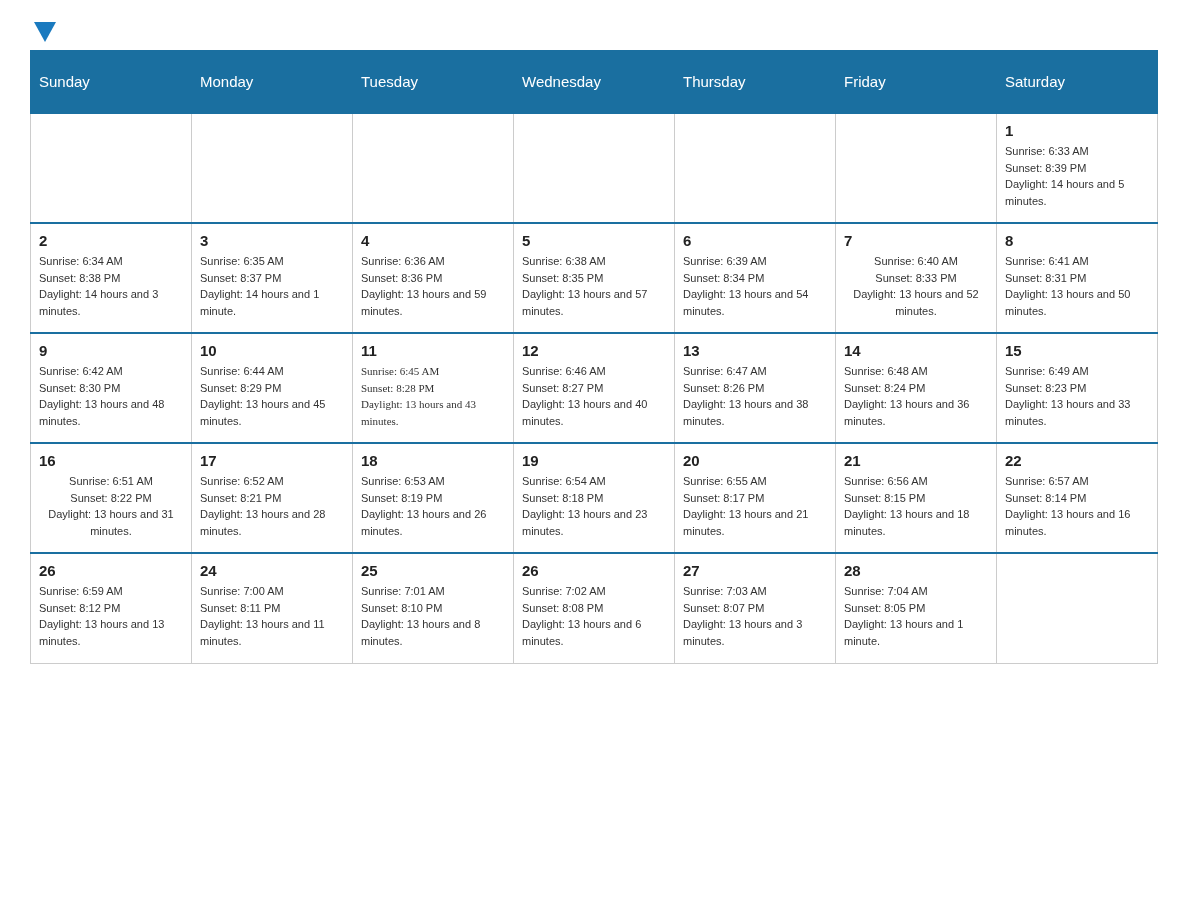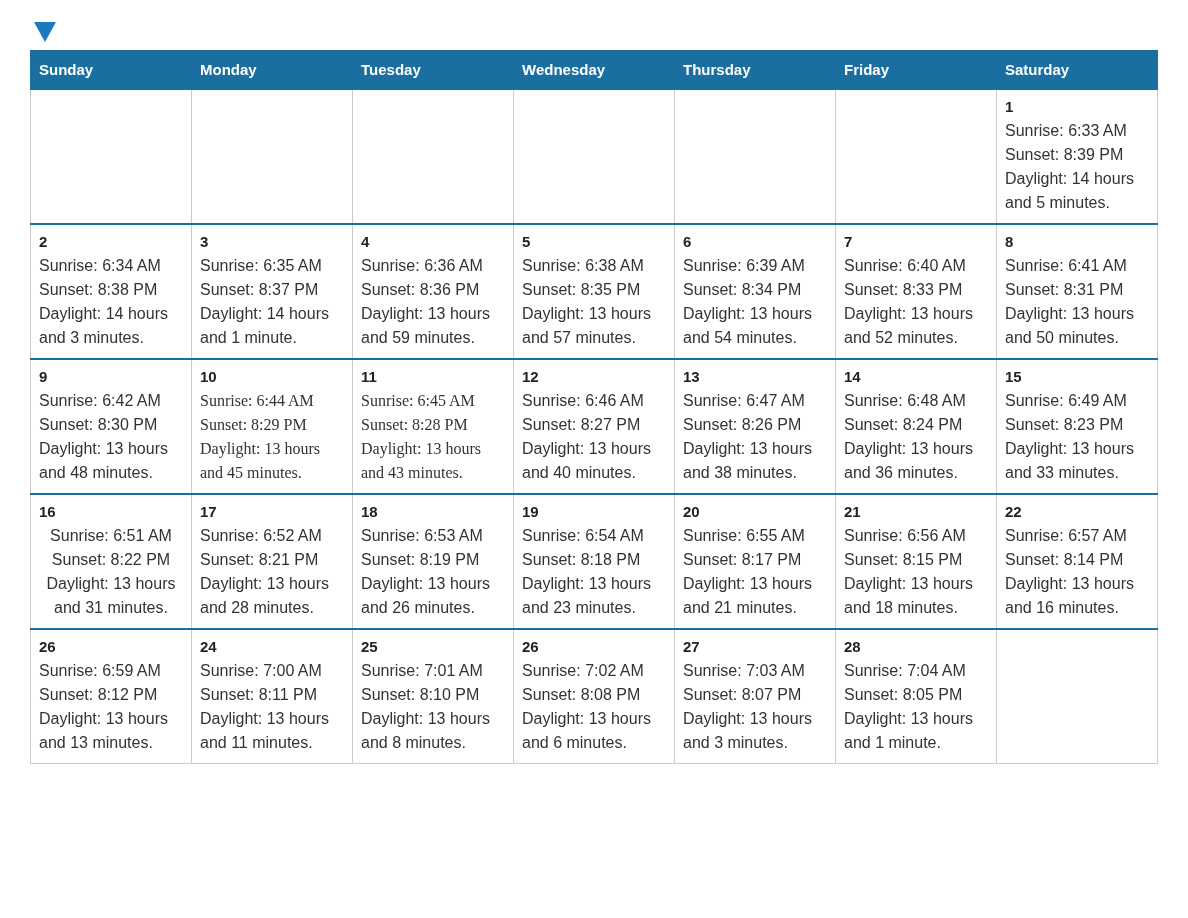--- a/index.html
+++ b/index.html
@@ -46,42 +46,42 @@
       margin-top: 4px;
     }
     .calendar {
       width: 100%;
       border-collapse: collapse;
       margin-top: 10px;
     }
     .calendar th {
       background-color: #1a6fa0;
       color: #fff;
-      padding: 10px 8px;
+      padding: 22px 8px;
       text-align: left;
       font-size: 15px;
-      font-weight: bold;
+      font-weight: normal;
       border: 1px solid #1a6fa0;
     }
     .calendar td {
       vertical-align: top;
       border: 1px solid #ccc;
       padding: 8px;
       width: 14.28%;
       min-height: 110px;
       height: 110px;
     }
     .day-number {
       font-size: 15px;
       font-weight: bold;
       color: #222;
       margin-bottom: 4px;
     }
     .day-info {
-      font-size: 16px;
+      font-size: 11px;
       color: #333;
       line-height: 1.5;
     }
     .empty-cell {
       background: #fff;
     }
     .week-row td {
       border-top: 2px solid #1a6fa0;
     }
   </style>
@@ -161,41 +161,41 @@
 Daylight: 13 hours and 57 minutes.</div>
         </td>
         <td>
           <div class="day-number">6</div>
           <div class="day-info" style="white-space: pre-line;">Sunrise: 6:39 AM
 Sunset: 8:34 PM
 Daylight: 13 hours and 54 minutes.</div>
         </td>
         <td>
           <div class="day-number">7</div>
-          <div class="day-info" style="white-space: pre-line;">Sunrise: 6:40 AM
+          <div class="day-info" style="white-space: pre-line; text-align: center;">Sunrise: 6:40 AM
 Sunset: 8:33 PM
 Daylight: 13 hours and 52 minutes.</div>
         </td>
         <td>
           <div class="day-number">8</div>
           <div class="day-info" style="white-space: pre-line;">Sunrise: 6:41 AM
 Sunset: 8:31 PM
 Daylight: 13 hours and 50 minutes.</div>
         </td>
       </tr>
       <tr class="week-row">
         <td>
           <div class="day-number">9</div>
           <div class="day-info" style="white-space: pre-line;">Sunrise: 6:42 AM
 Sunset: 8:30 PM
 Daylight: 13 hours and 48 minutes.</div>
         </td>
         <td>
           <div class="day-number">10</div>
-          <div class="day-info" style="white-space: pre-line; font-family: Liberation Serif, serif;">Sunrise: 6:44 AM
+          <div class="day-info" style="white-space: pre-line;">Sunrise: 6:44 AM
 Sunset: 8:29 PM
 Daylight: 13 hours and 45 minutes.</div>
         </td>
         <td>
           <div class="day-number">11</div>
           <div class="day-info" style="white-space: pre-line; font-family: Liberation Serif, serif;">Sunrise: 6:45 AM
 Sunset: 8:28 PM
 Daylight: 13 hours and 43 minutes.</div>
         </td>
         <td>

